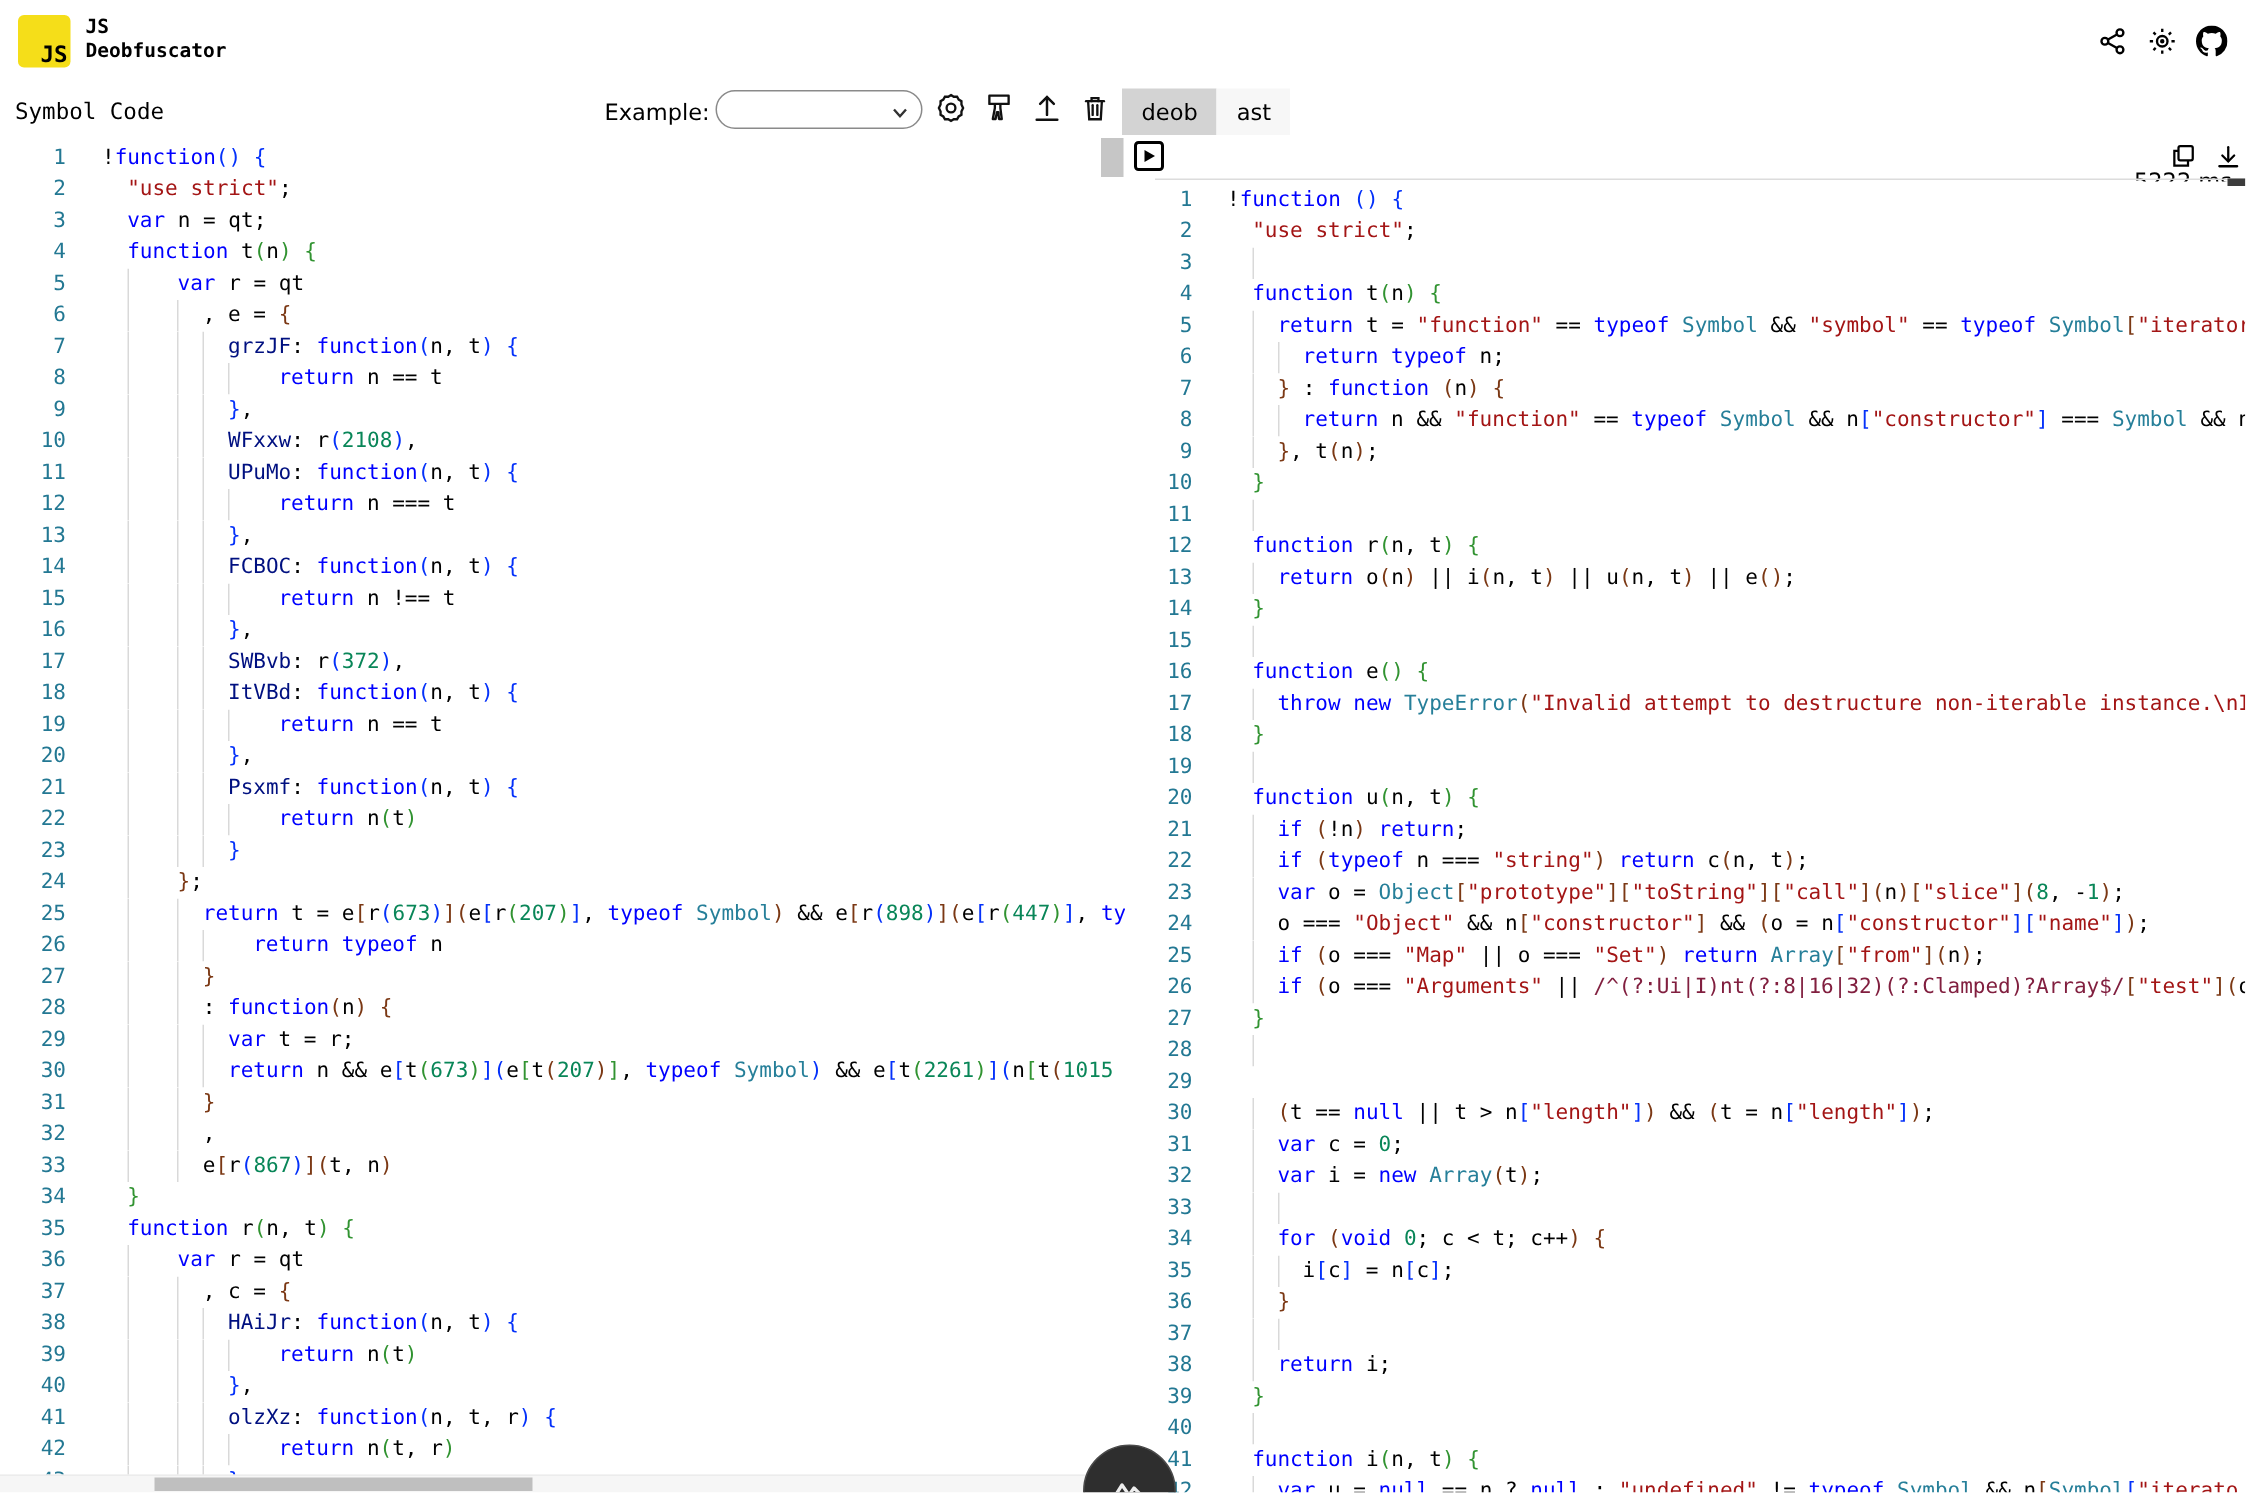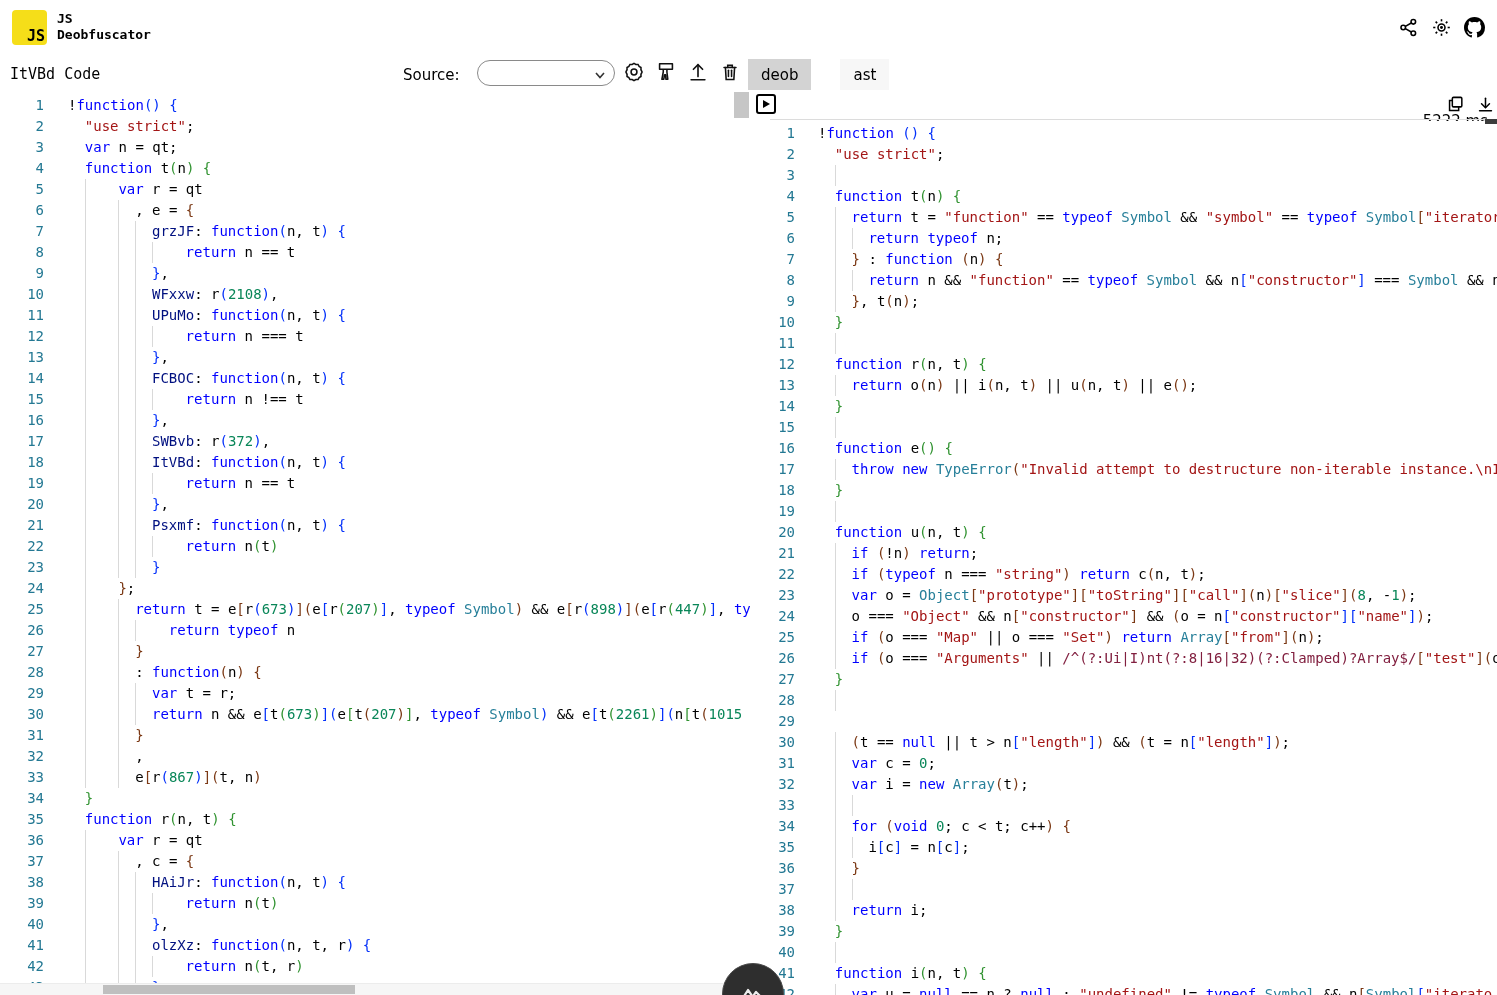--- a/index.html
+++ b/index.html
@@ -19,21 +19,21 @@
   
   .src-label{position:absolute;left:10px;top:65px;font-family:"DejaVu Sans Mono",monospace;
         font-size:15px;}
   .ex-label{position:absolute;left:403px;top:66px;width:66px;font-size:15px;}
   .ex-select{position:absolute;left:477px;top:60px;width:138px;height:26px;border:1px solid #8a8a8a;
         border-radius:13px;background:#fff;appearance:none;-webkit-appearance:none;
         padding:0 24px 0 10px;font-size:13px;}
   .ex-chevron{position:absolute;left:594px;top:66px;width:12px;height:12px;pointer-events:none;}
   .tb-icons{position:absolute;left:623px;top:61px;display:flex;gap:10px;}
   .tb-icons .ic{width:22px;height:22px;cursor:pointer;}
-  .tabs{position:absolute;left:748px;top:59px;height:31px;display:flex;gap:29px;}
+  .tabs{position:absolute;left:748px;top:59px;height:31px;display:flex;}
   .tab{height:31px;padding:0 13px;display:flex;align-items:center;font-size:15px;cursor:pointer;}
   .tab.active{background:#d3d3d3;}
   .tab.inactive{background:#f7f7f7;}
   .timing{position:absolute;right:9px;top:64px;font-size:15px;margin-top:48px;}
 
   
   .editor{position:absolute;overflow:hidden;background:#fff;}
   #left-editor{left:0;top:92px;width:750px;height:891px;padding-top:3px;}
   #right-editor{left:770px;top:121px;width:727px;height:874px;padding-top:2px;}
   .right-rule{position:absolute;left:770px;top:119px;width:727px;height:0;border-top:1px solid #dcdcdc;}
@@ -111,22 +111,22 @@
           <line x1="17" y1="7" x2="18.7" y2="5.3"></line>
       </svg>
     </span>
     <span class="ic">
       <svg viewBox="0 0 16 16" fill="#000">
         <path d="M8 0C3.58 0 0 3.58 0 8c0 3.54 2.29 6.53 5.47 7.59.4.07.55-.17.55-.38 0-.19-.01-.82-.01-1.49-2.01.37-2.53-.49-2.69-.94-.09-.23-.48-.94-.82-1.13-.28-.15-.68-.52-.01-.53.63-.01 1.08.58 1.23.82.72 1.21 1.87.87 2.33.66.07-.52.28-.87.51-1.07-1.78-.2-3.64-.89-3.64-3.95 0-.87.31-1.59.82-2.15-.08-.2-.36-1.02.08-2.12 0 0 .67-.21 2.2.82.64-.18 1.32-.27 2-.27s1.36.09 2 .27c1.53-1.04 2.2-.82 2.2-.82.44 1.1.16 1.92.08 2.12.51.56.82 1.27.82 2.15 0 3.07-1.87 3.75-3.65 3.95.29.25.54.73.54 1.48 0 1.07-.01 1.93-.01 2.2 0 .21.15.46.55.38A8.013 8.013 0 0 0 16 8c0-4.42-3.58-8-8-8z"></path>
       </svg>
     </span>
   </div>
 
-  <div class="src-label">ItVBd Code</div>
-  <div class="ex-label">Source:</div>
+  <div class="src-label">Symbol Code</div>
+  <div class="ex-label">Example:</div>
   <select class="ex-select" aria-label="example"></select>
   <span class="ex-chevron">
     <svg viewBox="0 0 12 12" fill="none" stroke="#333" stroke-width="1.6">
         <polyline points="2,4 6,8.5 10,4"></polyline>
       </svg>
   </span>
   <div class="tb-icons">
     <span class="ic">
       <svg viewBox="0 0 24 24" fill="none" stroke="#111" stroke-width="1.7">
         <circle cx="12" cy="12" r="3.2"></circle>

